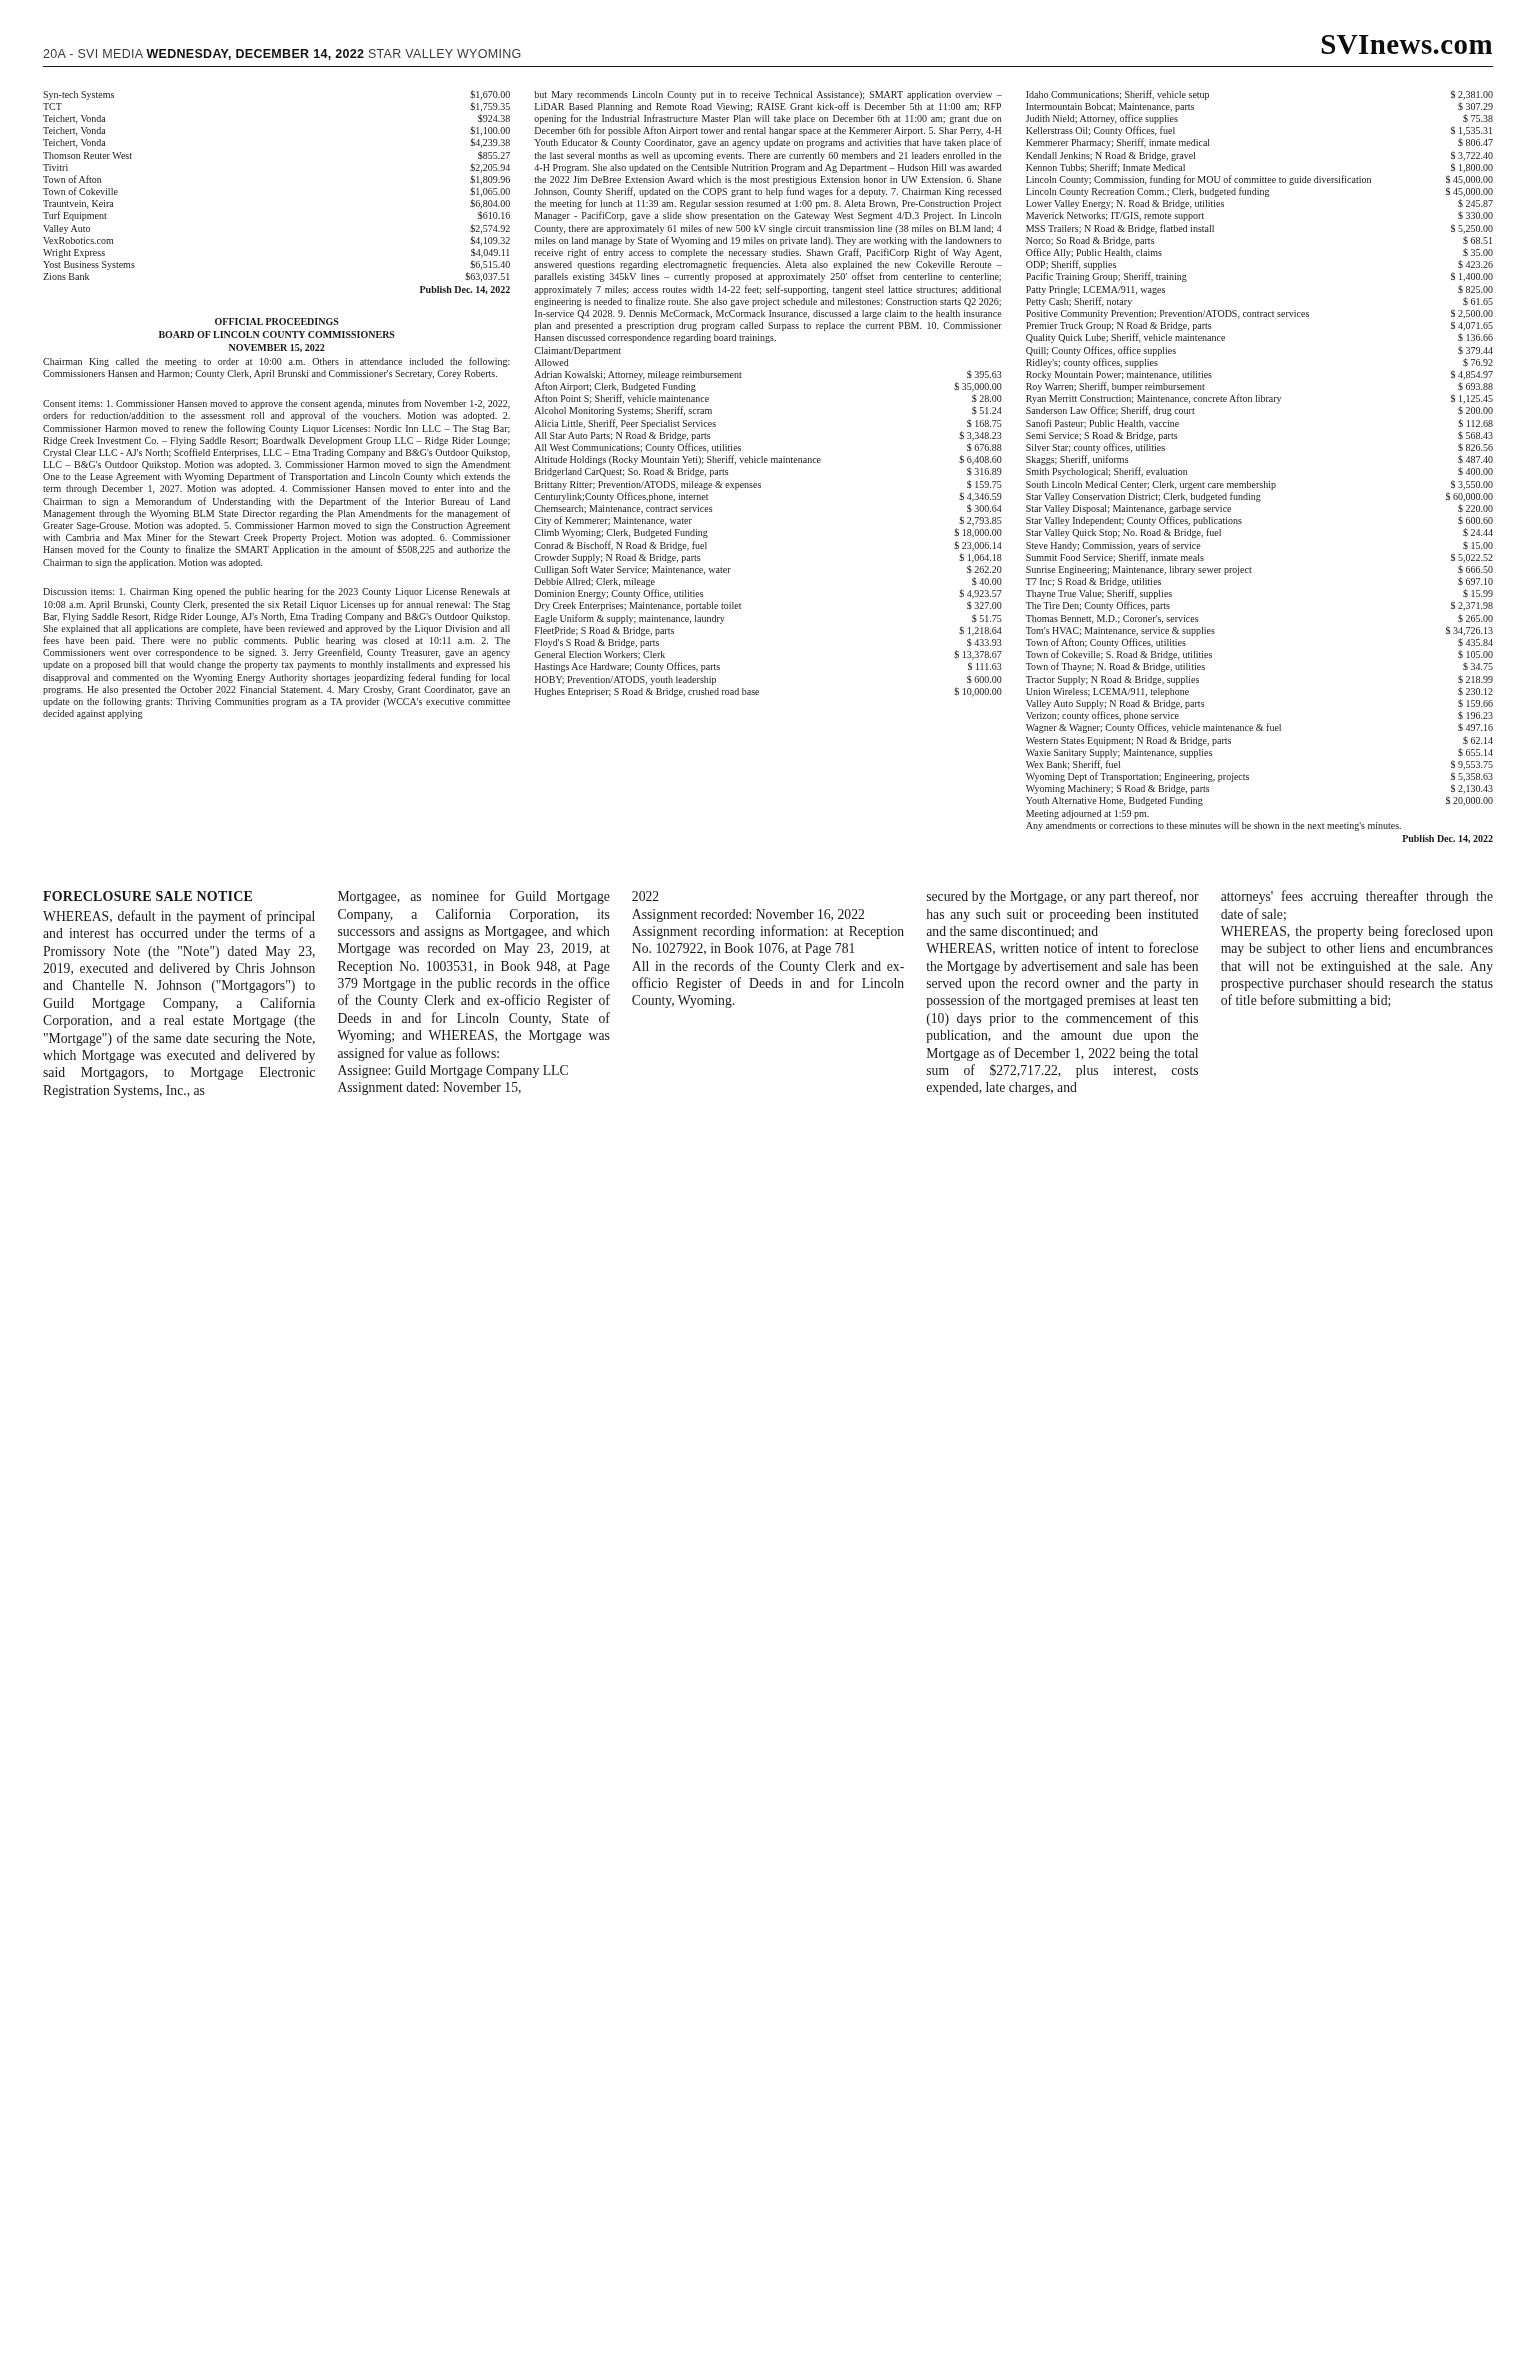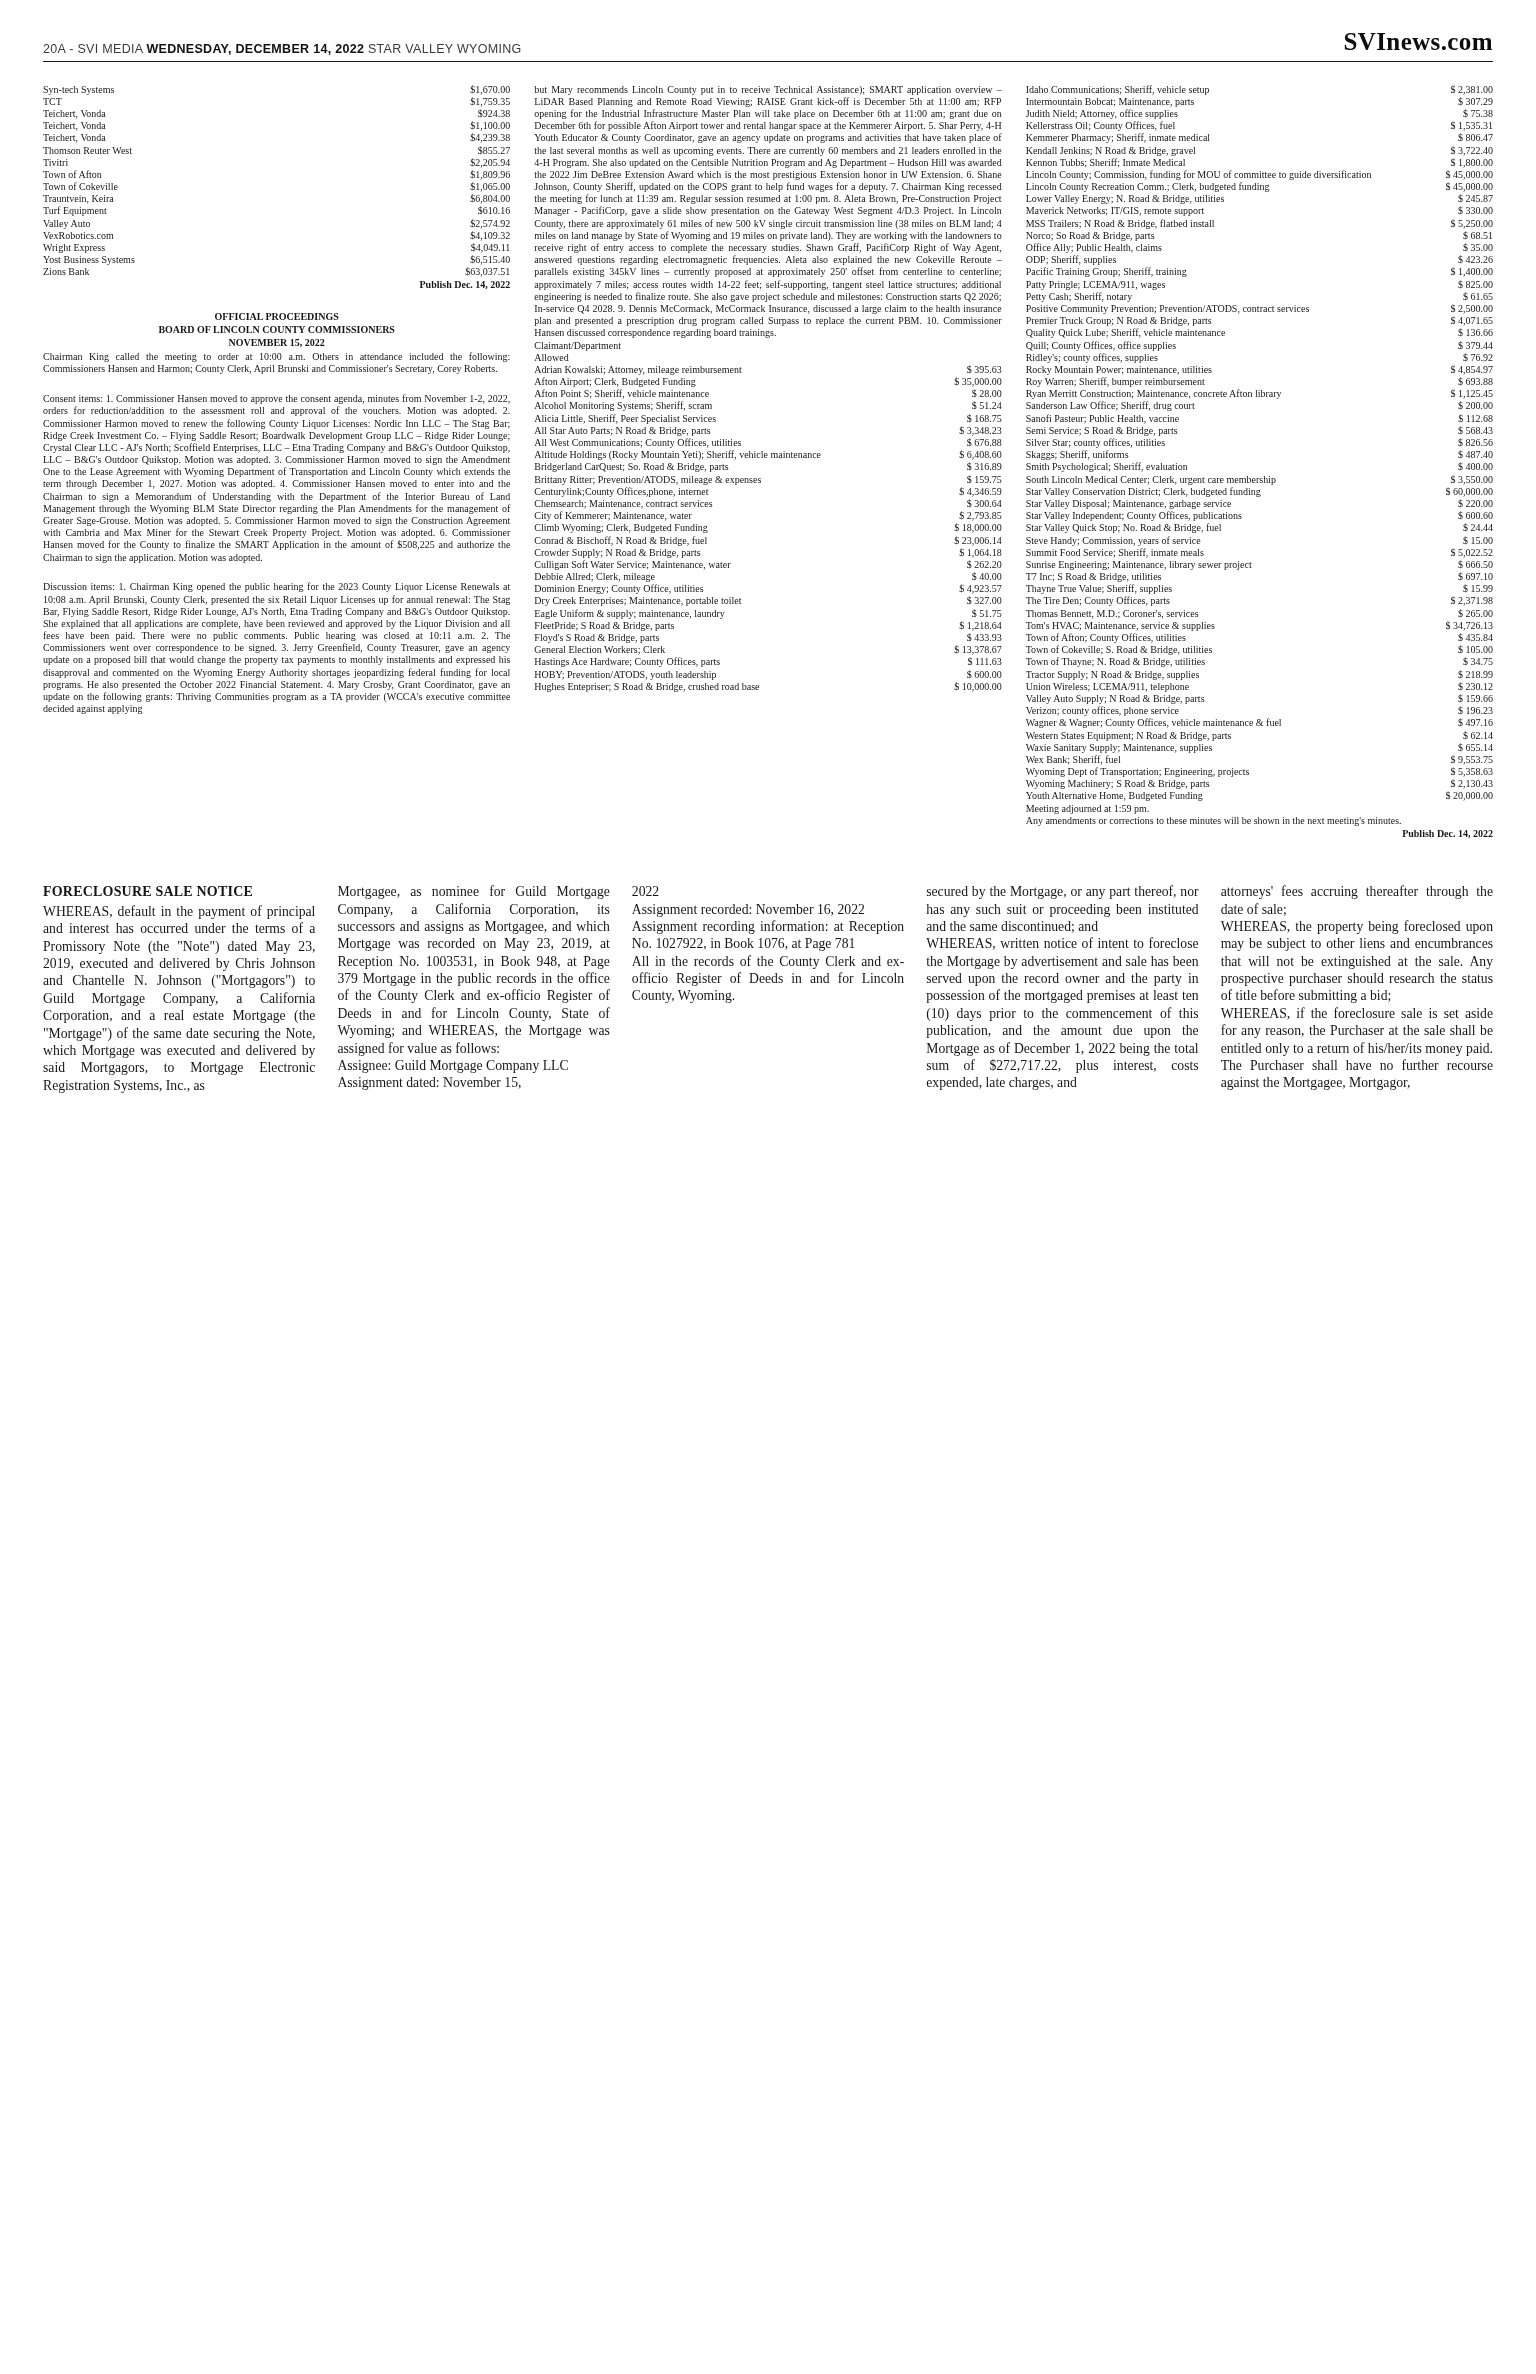--- a/index.html
+++ b/index.html
@@ -14,21 +14,21 @@
   
   .masthead {
     display: flex; justify-content: space-between; align-items: flex-end;
     padding-bottom: 4.6px; border-bottom: 1.4px solid #1a1a1a; gap: 28px;
   }
   .mast-left {
     font-family: "Liberation Sans", sans-serif;
     font-size: 12.5px; color: #3a3a3a; letter-spacing: 0.3px;
   }
   .mast-left .mast-bold { color: #111; font-weight: 700; }
-  .mast-site { font-size: 25px; font-weight: 700; letter-spacing: 0.4px; color: #0d0d0d; }
+  .mast-site { font-size: 29px; font-weight: 700; letter-spacing: 0.4px; color: #0d0d0d; }
 
   
   .top-section { display: flex; gap: 24px; margin-top: 22px; }
   .topcol { flex: 1 1 0; min-width: 0; font-size: 10px; line-height: 1.22; text-align: justify; }
 
   .pay-row { display: flex; justify-content: space-between; align-items: flex-end; gap: 7.4px; }
   .pay-amt, .claim-amt { white-space: nowrap; }
   .publish-line { font-weight: 700; text-align: right; margin-top: 0.9px; }
 
   .center-head { font-weight: 700; text-align: center; line-height: 1.3; }
@@ -654,20 +654,19 @@
         </div>
     </div>
 
     <div class="bcol">
       <div>
 
           <p>attorneys' fees accruing thereafter through the date of sale;</p>
 
           <p>WHEREAS, the property being foreclosed upon may be subject to other liens and encumbrances that will not be extinguished at the sale. Any prospective purchaser should research the status of title before submitting a bid;</p>
 
-          <p>WHEREAS, if the foreclosure sale is set aside for any reason, the Purchaser at the sale shall be entitled only to a return of his/her/its money paid. The Purchaser shall have no further recourse against the Mortgagee, Mortgagor,</p>
         </div>
     </div>
 
   </section>
 
 </div>
 
 
 </body></html>

